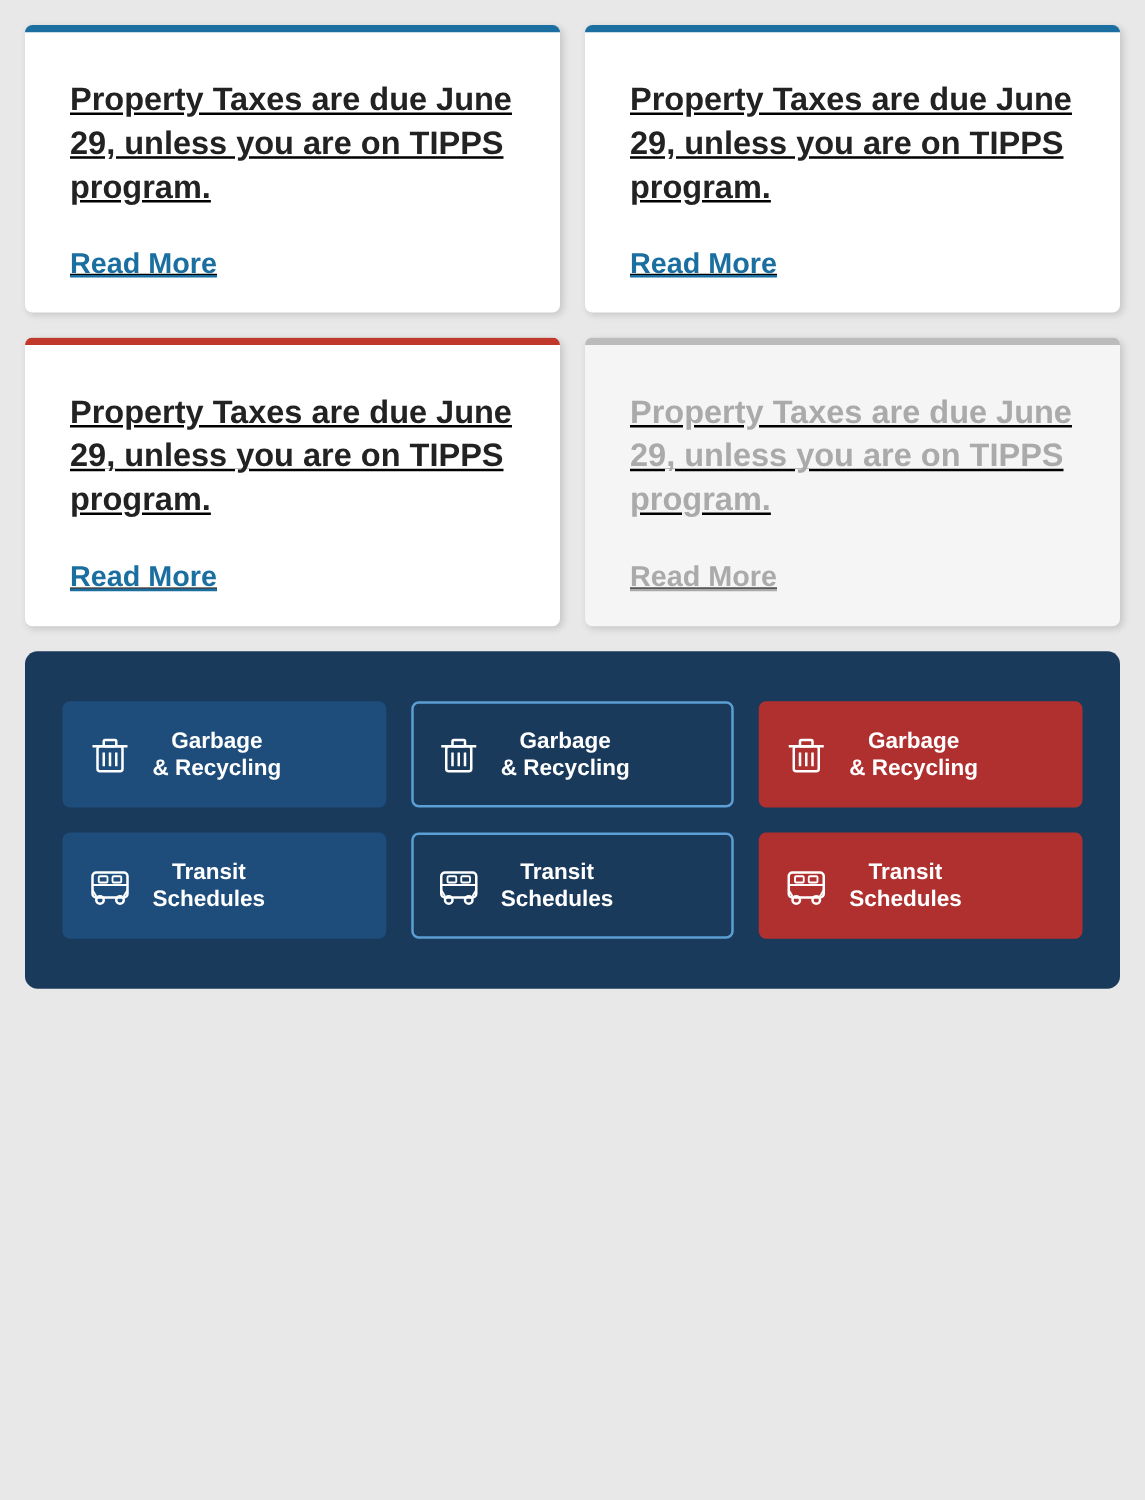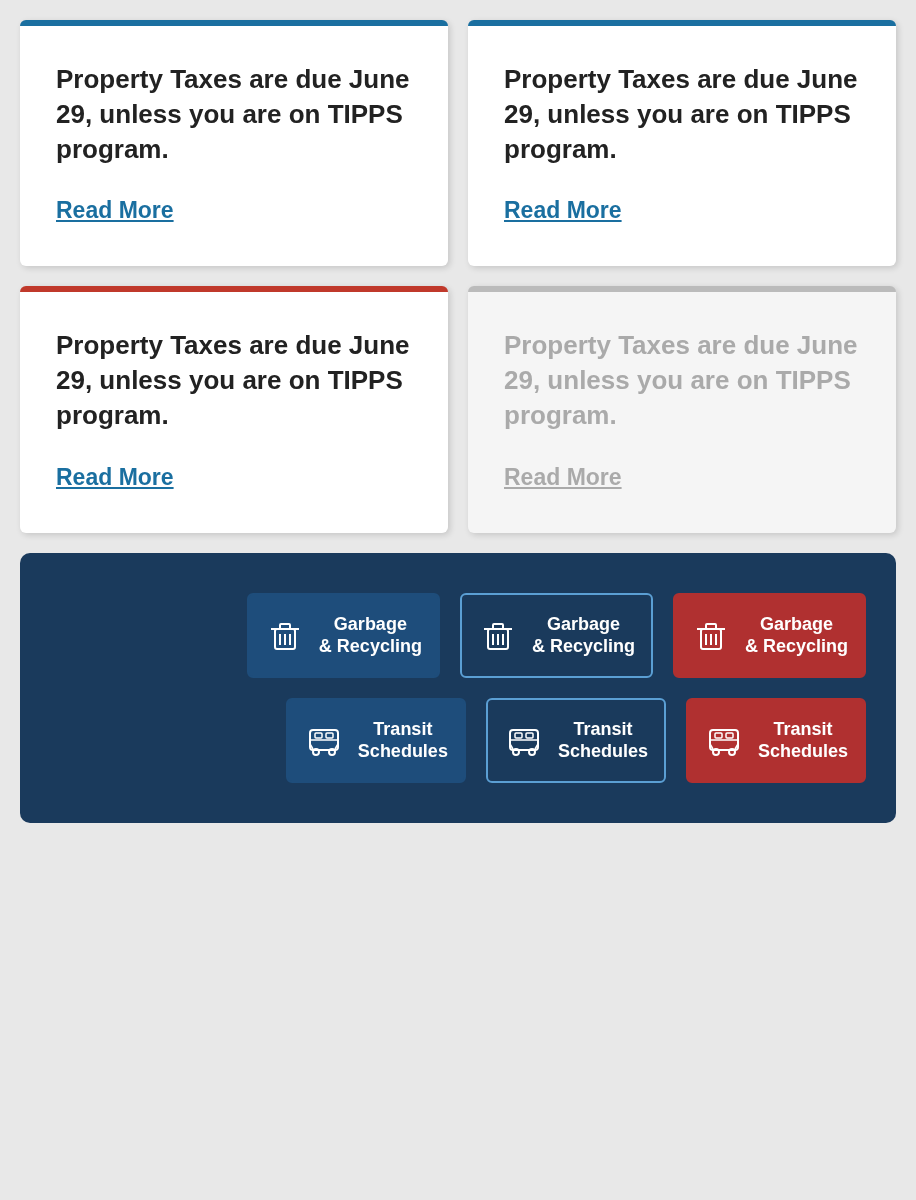--- a/index.html
+++ b/index.html
@@ -20,23 +20,24 @@
     
     .card-row {
       display: flex;
       gap: 20px;
     }
 
     .card {
       flex: 1;
       background: #fff;
       border-radius: 6px;
-      padding: 36px 36px 42px 36px;
+      padding: 36px 36px 26px 36px;
       position: relative;
       box-shadow: 2px 2px 6px rgba(0,0,0,0.15);
+      text-decoration: underline;
     }
 
     
     .card-blue-top {
       border-top: 6px solid #1a6fa0;
     }
 
     
     .card-red-top {
       border-top: 6px solid #c0392b;
@@ -73,21 +74,20 @@
     }
 
     
     .service-panel {
       background: #1a3a5c;
       border-radius: 10px;
       padding: 40px 30px;
       display: flex;
       flex-direction: column;
       gap: 20px;
-      align-items: flex-end;
     }
 
     .service-row {
       display: flex;
       gap: 20px;
     }
 
     .service-btn {
       flex: 1;
       border-radius: 6px;

